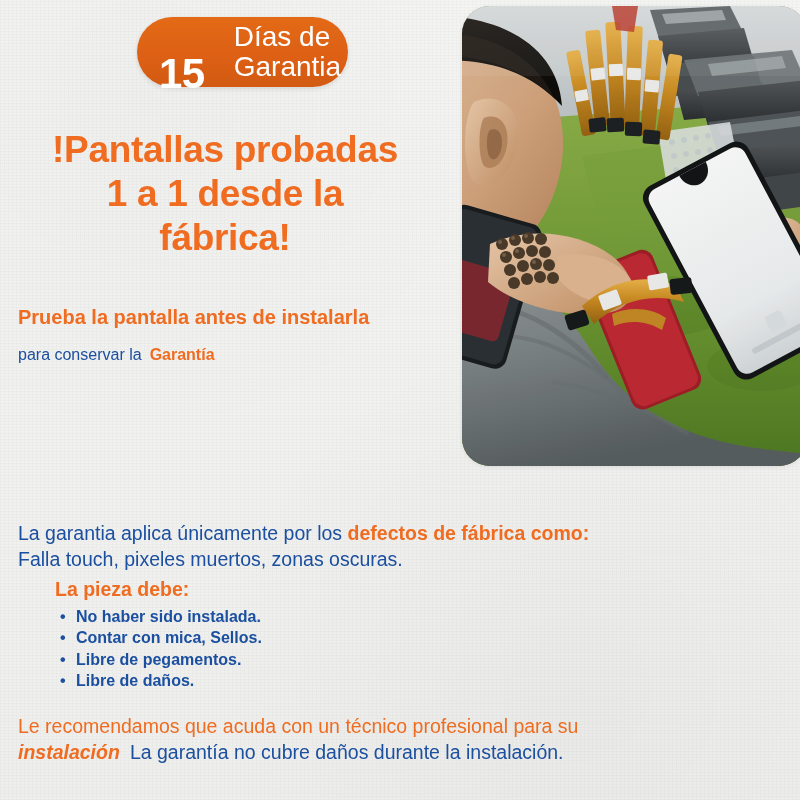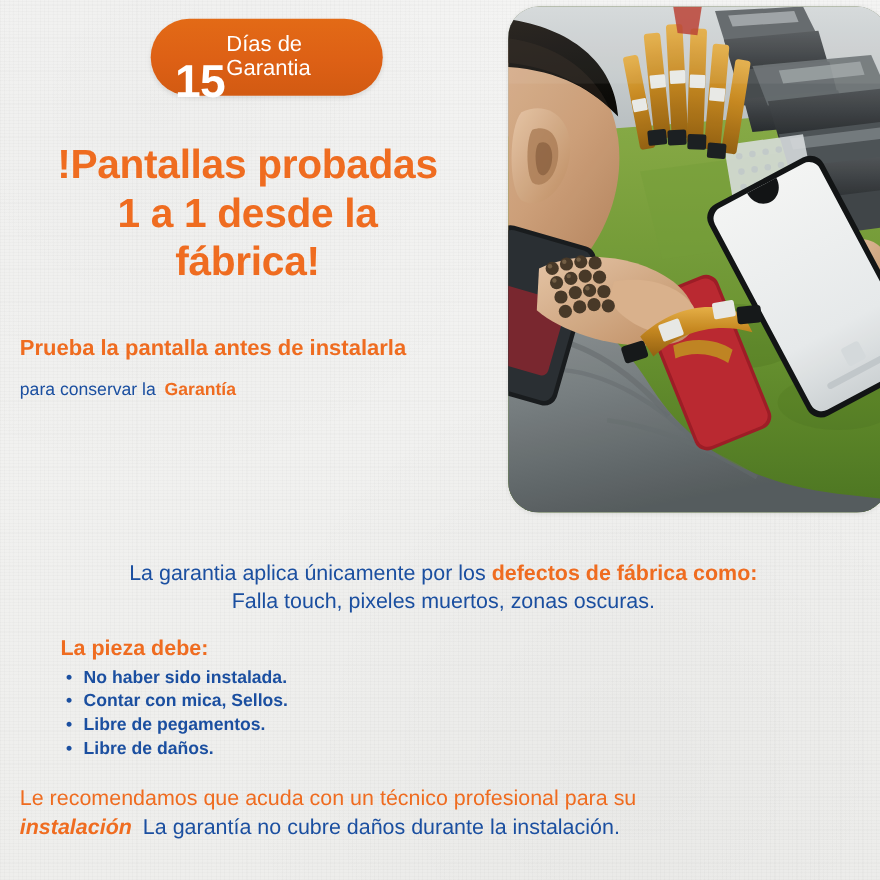--- a/index.html
+++ b/index.html
@@ -45,24 +45,24 @@
     color: #ffffff;
     font-size: 42px;
     font-weight: bold;
     line-height: 1;
     margin-left: 22px;
     letter-spacing: -0.5px;
     margin-top: 44px;
   }
   #badge-text {
     color: #ffffff;
-    font-size: 20px;
+    font-size: 28px;
     font-weight: 400;
     line-height: 1.08;
-    margin-left: 1px;
+    margin-left: 29px;
   }
   #badge-text span { display: block; }
 
   
   #headline {
     position: absolute;
     left: 0px;
     top: 128px;
     width: 450px;
     text-align: center;
@@ -112,23 +112,22 @@
     overflow: hidden;
     box-shadow: 0 1px 4px rgba(0,0,0,0.08);
     background: #7e8b6a;
   }
   #photo svg { display: block; width: 100%; height: 100%; }
 
   
   #body-copy {
     position: absolute;
     left: 18px;
-    top: 508px;
+    top: 520px;
     width: 770px;
-    text-align: center;
   }
   .bc-line {
     display: block;
     color: #1b4fa0;
     font-size: 19.5px;
     font-weight: 400;
     line-height: 1.35;
     white-space: nowrap;
   }
   .bc-line b {

